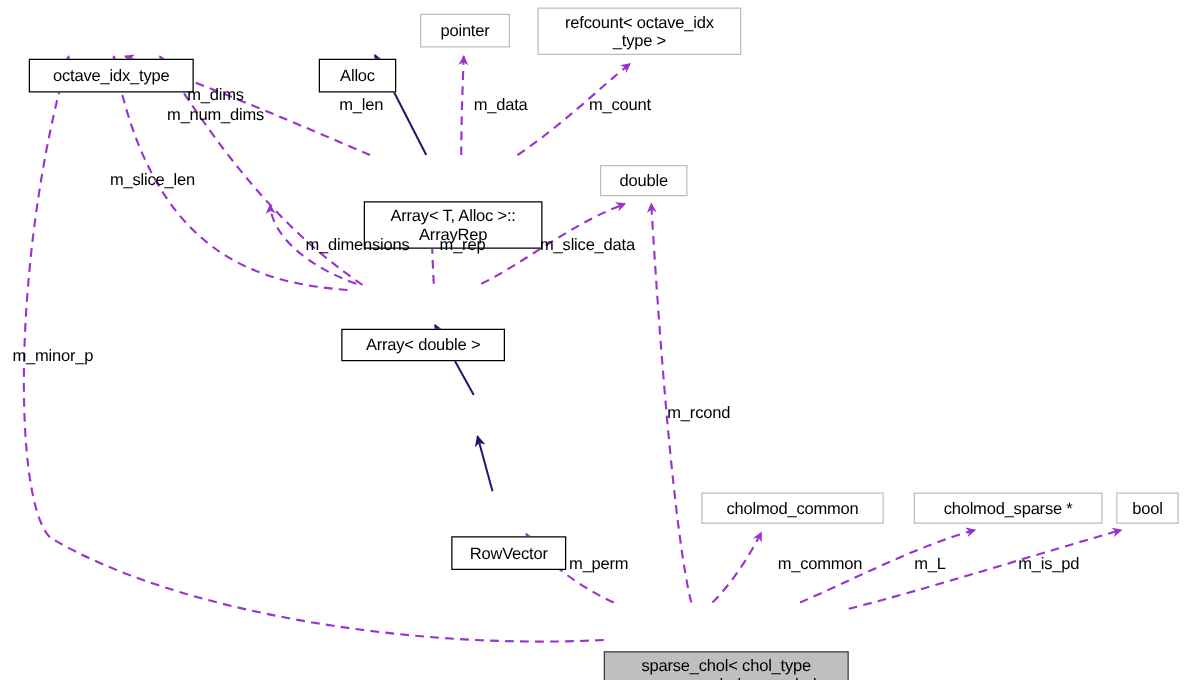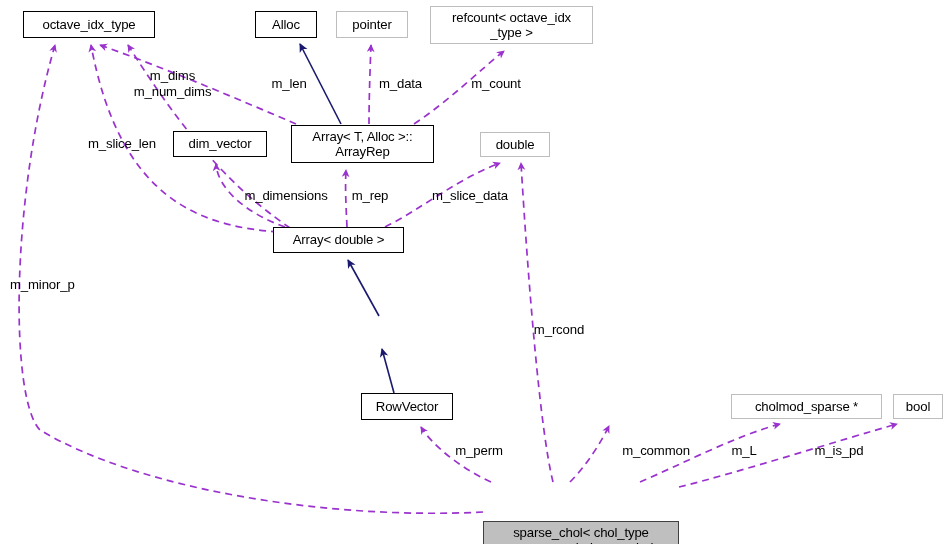--- a/index.html
+++ b/index.html
@@ -31,20 +31,21 @@
     text-align: center;
     font-size: 13.2px;
     line-height: 15.5px;
     color: #000000;
     background: #ffffff;
     white-space: pre-line;
     letter-spacing: -0.15px;
   }
   .node-box.border-black {
     border: 1.6px solid #000000;
+    margin-top: 36px;
   }
   .node-box.border-gray {
     border: 1.3px solid #bdbdbd;
   }
   .node-box.node-highlight {
     border: 1.6px solid #404040;
     background: #bfbfbf;
   }
   .edge-label {
     position: absolute;
@@ -122,42 +123,42 @@
 
   <div class="node-box border-gray" style="left:336px; top:11px; width:72px; height:27px;text-align:center;">
     <span>pointer</span>
   </div>
 
   <div class="node-box border-gray" style="left:430px; top:6px; width:163px; height:38px;">
     <span>refcount&lt; octave_idx
 _type &gt;</span>
   </div>
 
-  <div class="node-box border-black" style="left:173px; top:131px; width:94px; height:26px;">
-    <span>dim_vector</span>
-  </div>
 
   <div class="node-box border-black" style="left:291px; top:125px; width:143px; height:38px;">
     <span>Array&lt; T, Alloc &gt;::
 ArrayRep</span>
   </div>
 
   <div class="node-box border-gray" style="left:480px; top:132px; width:70px; height:25px;">
     <span>double</span>
   </div>
 
   <div class="node-box border-black" style="left:273px; top:227px; width:131px; height:26px;">
     <span>Array&lt; double &gt;</span>
   </div>
 
 
   <div class="node-box border-black" style="left:361px; top:393px; width:92px; height:27px;">
     <span>RowVector</span>
   </div>
 
+  <div class="node-box border-gray" style="left:561px; top:394px; width:146px; height:25px;">
+    <span>cholmod_common</span>
+  </div>
 
   <div class="node-box border-gray" style="left:731px; top:394px; width:151px; height:25px;">
     <span>cholmod_sparse *</span>
   </div>
 
   <div class="node-box border-gray" style="left:893px; top:394px; width:50px; height:25px;">
     <span>bool</span>
   </div>
 
   <div class="node-box node-highlight" style="left:483px; top:482px; width:196px; height:54px;margin-top:39px;">

